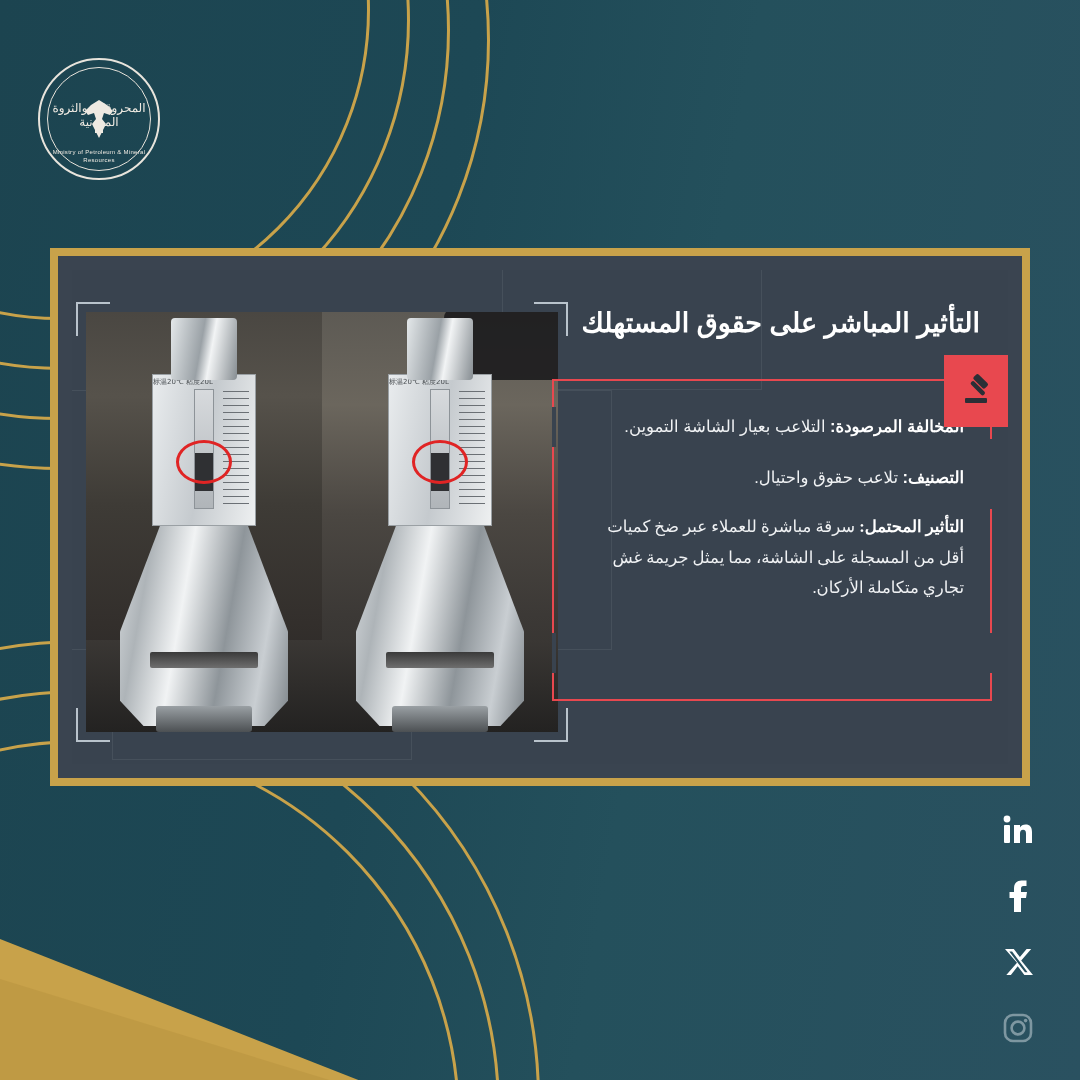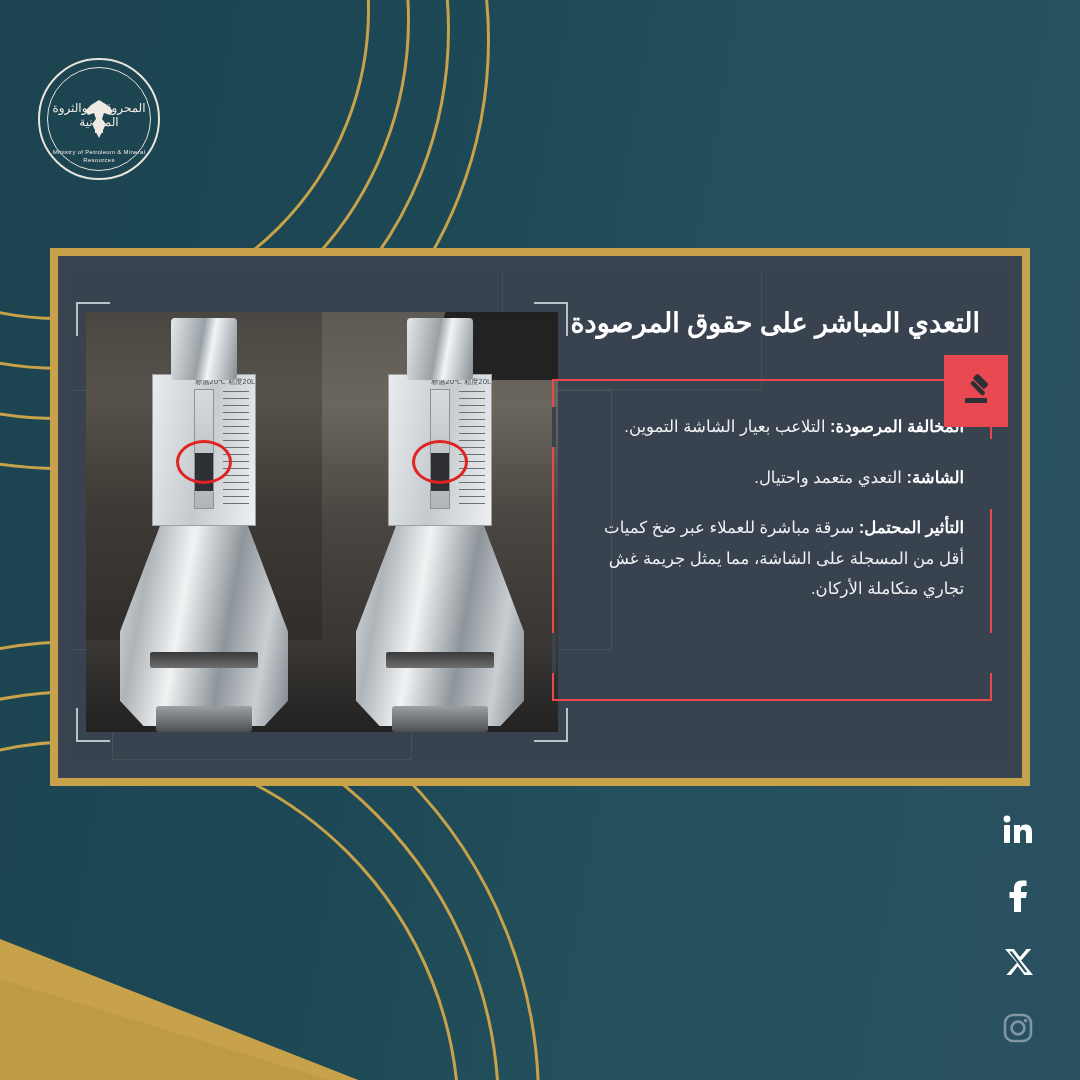--- a/index.html
+++ b/index.html
@@ -164,21 +164,21 @@
     position: absolute; left: 50%; transform: translateX(-50%);
     top: 78px; width: 18px; height: 38px;
     background: #2f3033;
   }
   .gauge-ticks {
     position: absolute; right: 6px; top: 16px; width: 26px; height: 118px;
     background: repeating-linear-gradient(180deg,#6b7075 0 1px, transparent 1px 7px);
   }
   .gauge-label {
     position: absolute; top: 2px; left: 0; width: 100%;
-    text-align: right; font-size: 7px; color: #4a4f53;
+    text-align: left; font-size: 7px; color: #4a4f53;
     font-family: "DejaVu Sans", sans-serif;
   }
   .redcircle {
     position: absolute; left: 50%; transform: translateX(-50%);
     top: 128px; width: 56px; height: 44px;
     border: 3px solid #e02424; border-radius: 50%;
   }
   .tyre {
     position: absolute; right: -6px; top: -4px; width: 120px; height: 72px;
     background: #17181a; border-radius: 10px; opacity: .85;
@@ -214,21 +214,21 @@
     position: absolute; right: -26px; top: -26px;
     width: 72px; height: 72px; background: #e8484f;
     display: flex; align-items: center; justify-content: center;
   }
   .badge svg { width: 38px; height: 38px; }
   .ib-para {
     color: #f0f2f4; font-size: 16.5px; line-height: 1.85;
     margin-bottom: 20px;
   }
   .ib-para b { color: #ffffff; font-weight: bold; }
-  .ib-para:last-child { margin-bottom: 16px; }
+  .ib-para:last-child { margin-bottom: 16px; font-family: Liberation Serif, serif; }
 
   
   .socials {
     position: absolute; right: 40px; top: 808px;
     display: flex; flex-direction: column; align-items: center; gap: 22px;
   }
   .soc {
     width: 44px; height: 44px;
     display: flex; align-items: center; justify-content: center;
     color: #ffffff;
@@ -318,41 +318,41 @@
               <div class="gauge-dark"></div>
               <div class="gauge-ticks"></div>
             </div>
             <div class="cup"></div>
             <div class="redcircle"></div>
           </div>
         </div>
       </div>
 
       <div class="right-col">
-        <div class="headline">التعدي المباشر على حقوق المرصودة</div>
+        <div class="headline">التأثير المباشر على حقوق المستهلك</div>
 
         <div class="info-box">
           <div class="notch" style="right:-2px; top:58px; height:70px; width:4px;"></div>
           <div class="notch" style="left:-2px; top:26px; height:40px; width:4px;"></div>
           <div class="notch" style="left:-2px; bottom:26px; height:40px; width:4px;"></div>
           <div class="notch" style="right:-2px; bottom:26px; height:40px; width:4px;"></div>
 
           <div class="badge">
             <svg viewBox="0 0 38 38" aria-hidden="true">
               <rect x="4" y="26" width="22" height="5" rx="1" fill="#2b2f36"></rect>
               <rect x="12" y="6" width="16" height="7" rx="2" fill="#2b2f36" transform="rotate(45 20 9)"></rect>
               <rect x="8" y="14" width="18" height="4.5" rx="2" fill="#2b2f36" transform="rotate(45 17 16)"></rect>
             </svg>
           </div>
 
           <div class="ib-para">
             <b>المخالفة المرصودة:</b><span> التلاعب بعيار الشاشة التموين.</span>
           </div>
           <div class="ib-para">
-            <b>الشاشة:</b><span> التعدي متعمد واحتيال.</span>
+            <b>التصنيف:</b><span> تلاعب حقوق واحتيال.</span>
           </div>
           <div class="ib-para">
             <b>التأثير المحتمل:</b><span> سرقة مباشرة للعملاء عبر ضخ كميات أقل من المسجلة على الشاشة، مما يمثل جريمة غش تجاري متكاملة الأركان.</span>
           </div>
         </div>
       </div>
 
     </div>
   </div>
 

